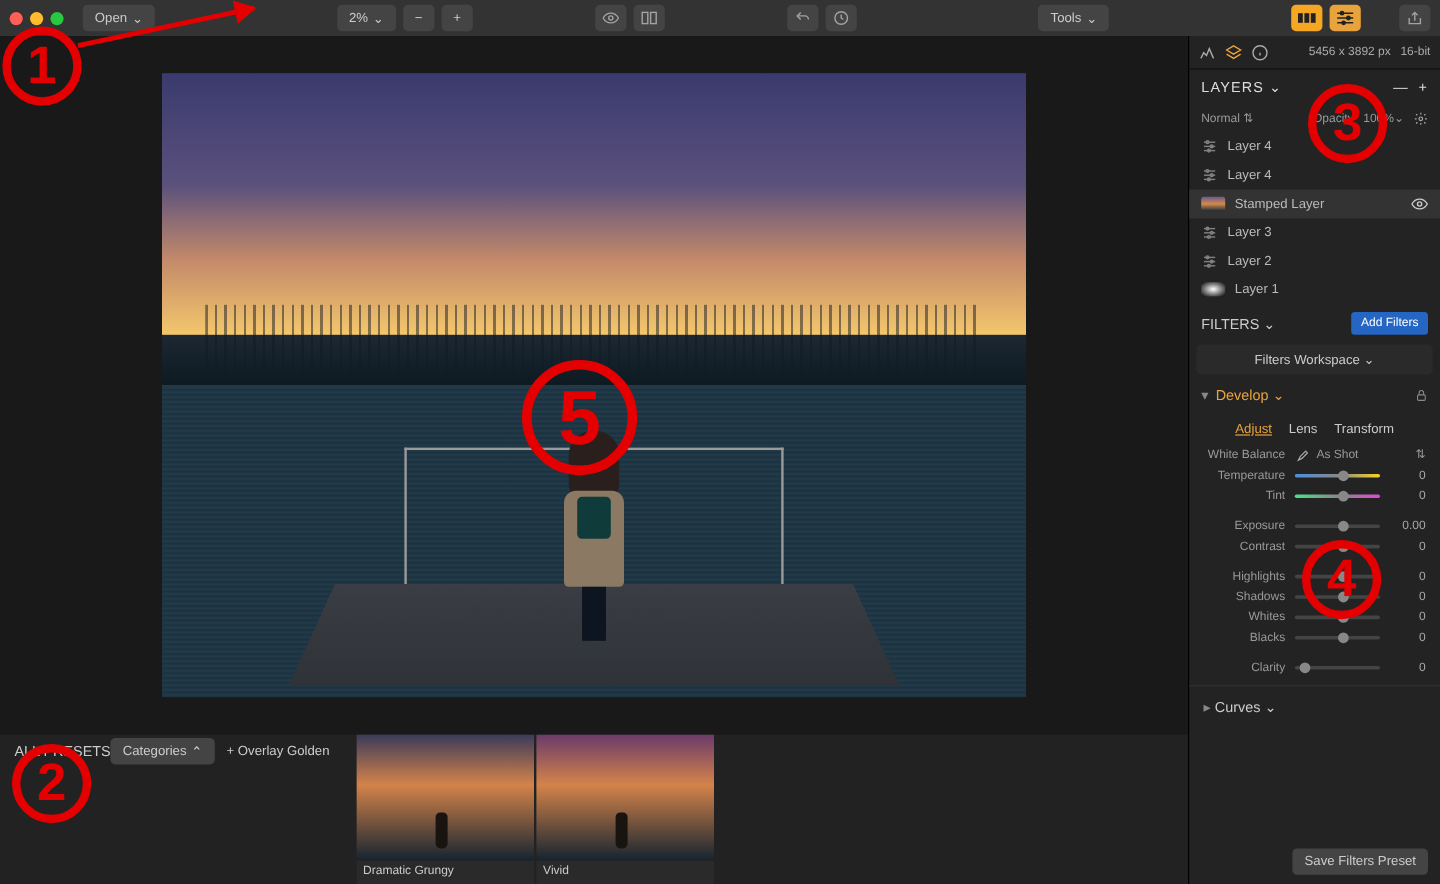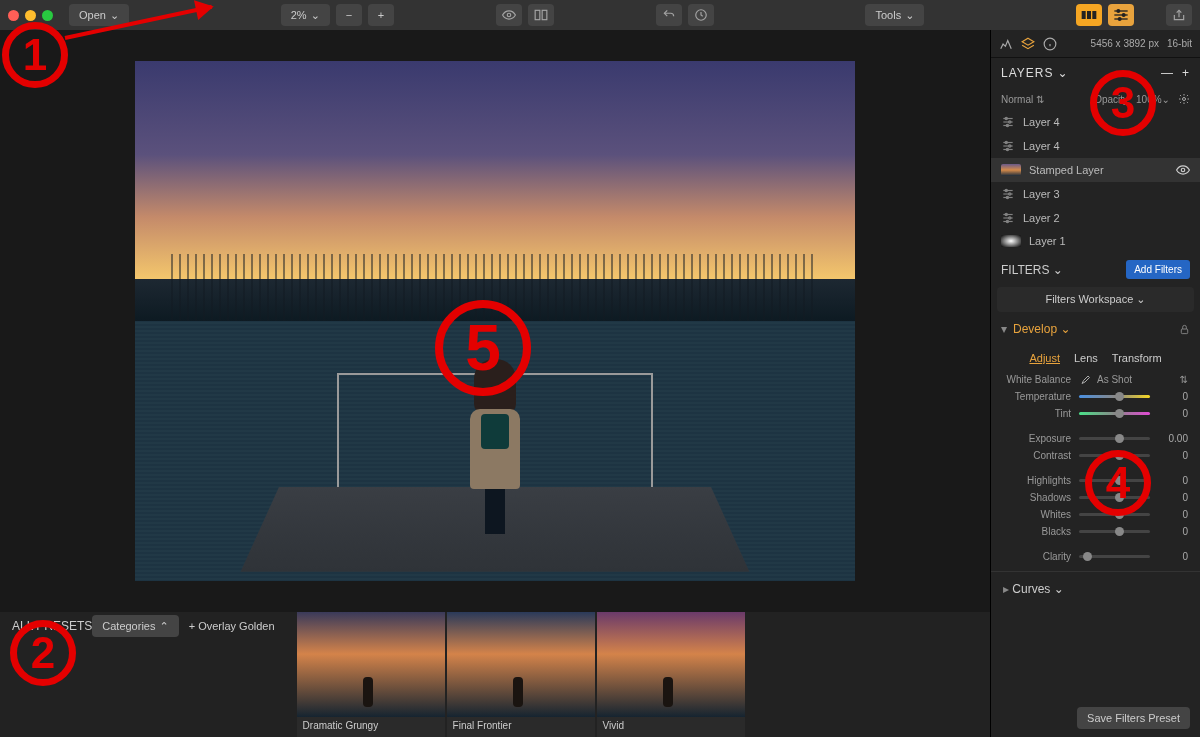--- a/index.html
+++ b/index.html
@@ -191,24 +191,20 @@
             </button>
         </div>
         <button class="btn" style="background:transparent">+ Overlay Golden</button>
       </div>
       <div class="thumbs" id="thumbs">
           <div class="thumb">
             <div class="thumb-img" style="background:linear-gradient(to bottom,#3a3a5a,#d4834a 40%,#152430)"></div>
             <div class="thumb-label">Dramatic Grungy</div>
           </div>
           <div class="thumb">
-            <div class="thumb-img" style="background:linear-gradient(to bottom,#2a3a5a,#d4834a 40%,#152430)"></div>
-            <div class="thumb-label">Final Frontier</div>
-          </div>
-          <div class="thumb">
             <div class="thumb-img" style="background:linear-gradient(to bottom,#6a3a6a,#d4834a 40%,#152430)"></div>
             <div class="thumb-label">Vivid</div>
           </div>
         </div>
     </div>
   </div>
 
   <div class="rightpanel">
     <div class="info-row">
       <span>

